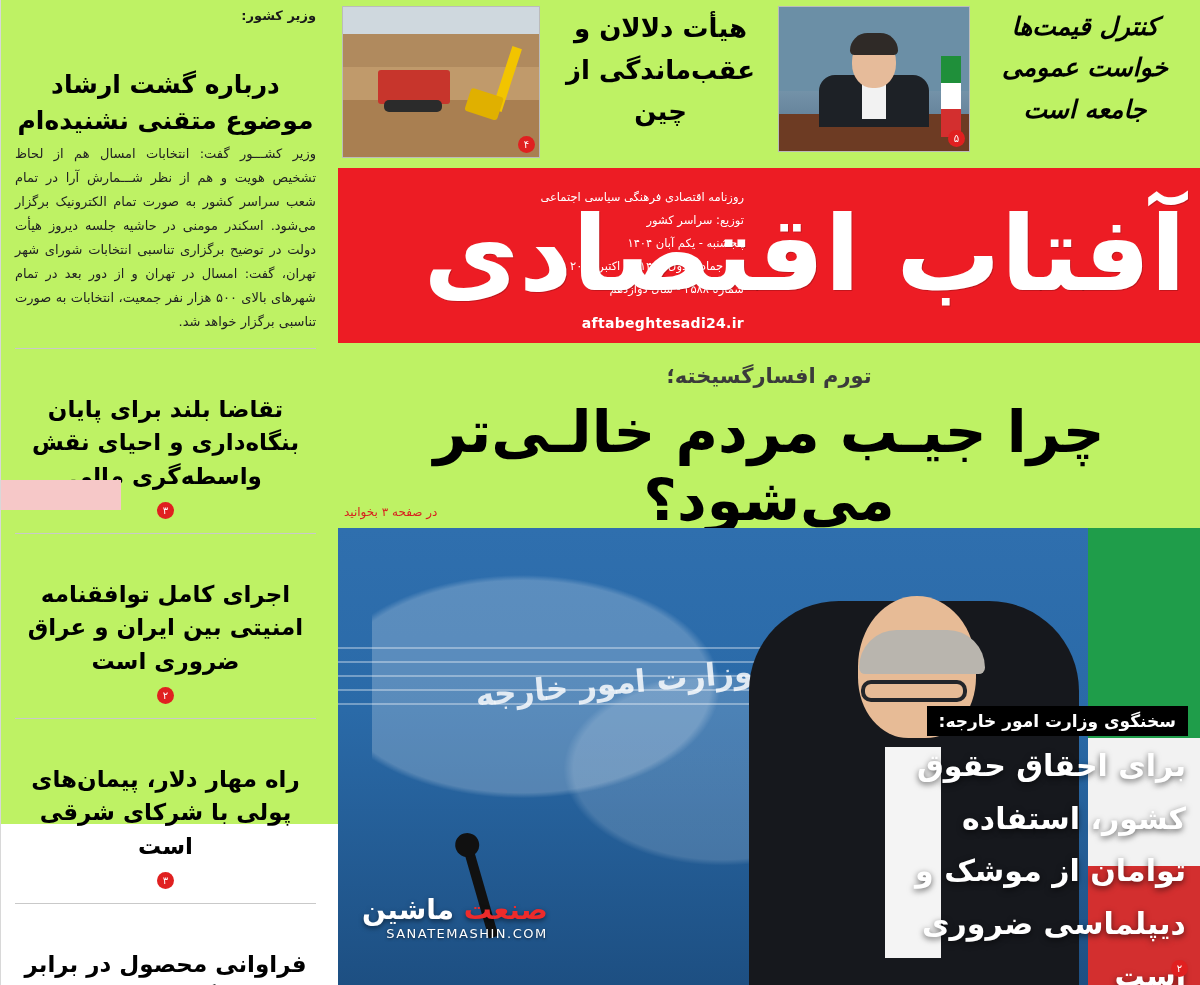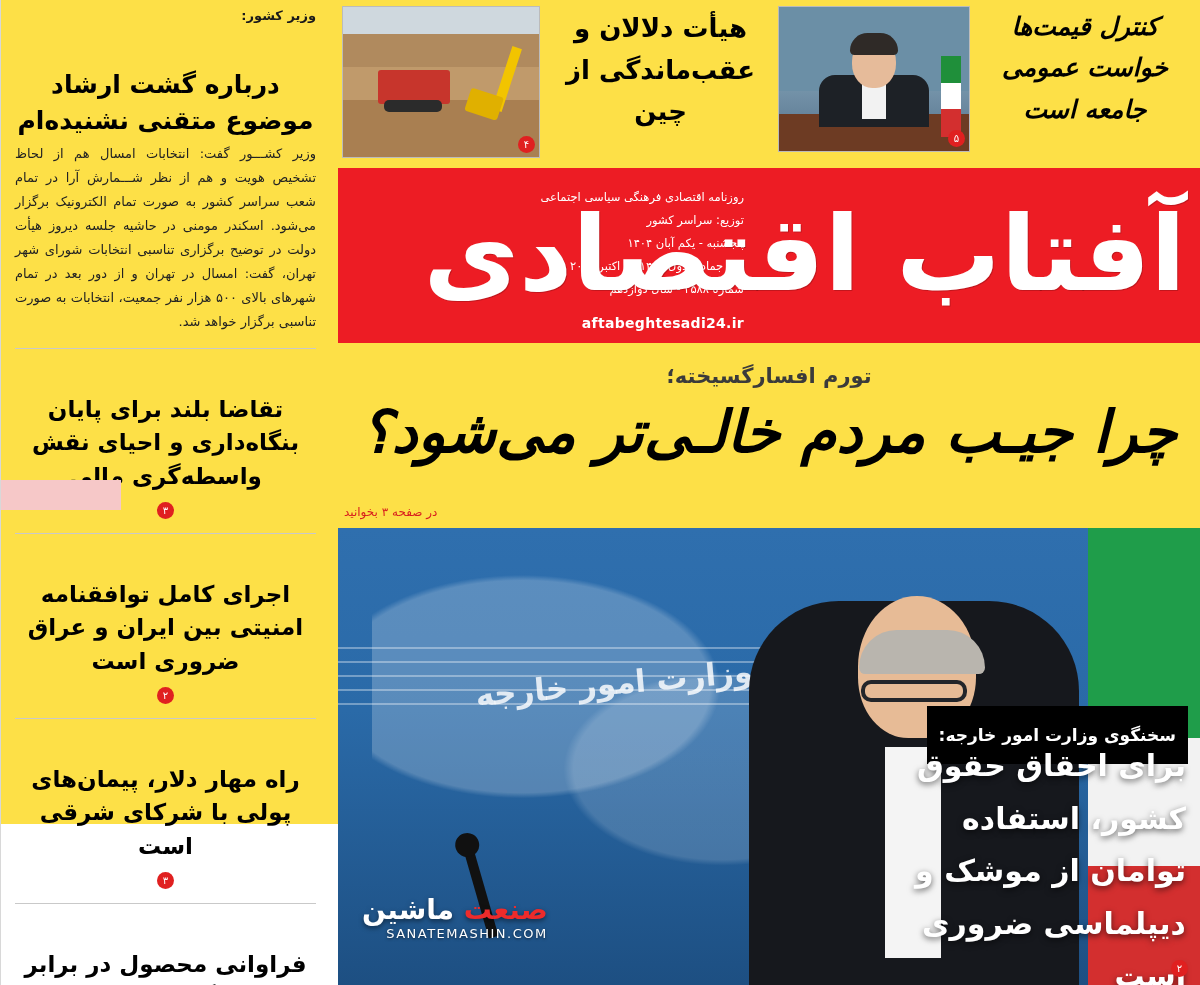--- a/index.html
+++ b/index.html
@@ -5,21 +5,21 @@
   * { box-sizing: border-box; margin: 0; padding: 0; }
   html, body {
     width: 1200px; height: 985px;
     background: #ffffff;
     font-family: "DejaVu Sans", "Liberation Sans", sans-serif;
     overflow: hidden;
   }
   .page {
     position: relative;
     width: 1200px; height: 824px;
-    background: #fde047;
+    background: #bef264;
   }
 
   
   .sidebar {
     position: absolute;
     top: 0; left: 0;
     width: 330px; height: 985px;
     padding: 8px 14px 0 14px;
     border-left: 1px solid #d8d8d8;
     direction: rtl;
@@ -190,21 +190,20 @@
   .main-head {
     position: absolute;
     top: 398px; left: 338px;
     width: 862px;
     text-align: center;
     font-size: 58px;
     font-weight: bold;
     color: #000;
     direction: rtl;
     letter-spacing: -1px;
-    font-style: italic;
   }
   .read-more {
     position: absolute;
     top: 505px; left: 344px;
     font-size: 12px;
     color: #d81e1e;
     direction: rtl;
   }
 
   
@@ -215,21 +214,21 @@
     overflow: hidden;
     background: #1b4f86;
   }
   .photo-label {
     position: absolute;
     top: 178px; right: 12px;
     background: #000;
     color: #fff;
     font-size: 17px;
     font-weight: bold;
-    padding: 19px 12px;
+    padding: 5px 12px;
     direction: rtl;
   }
   .photo-head {
     position: absolute;
     top: 212px; right: 14px;
     width: 290px;
     direction: rtl;
     text-align: right;
     font-size: 30px;
     font-weight: bold;

